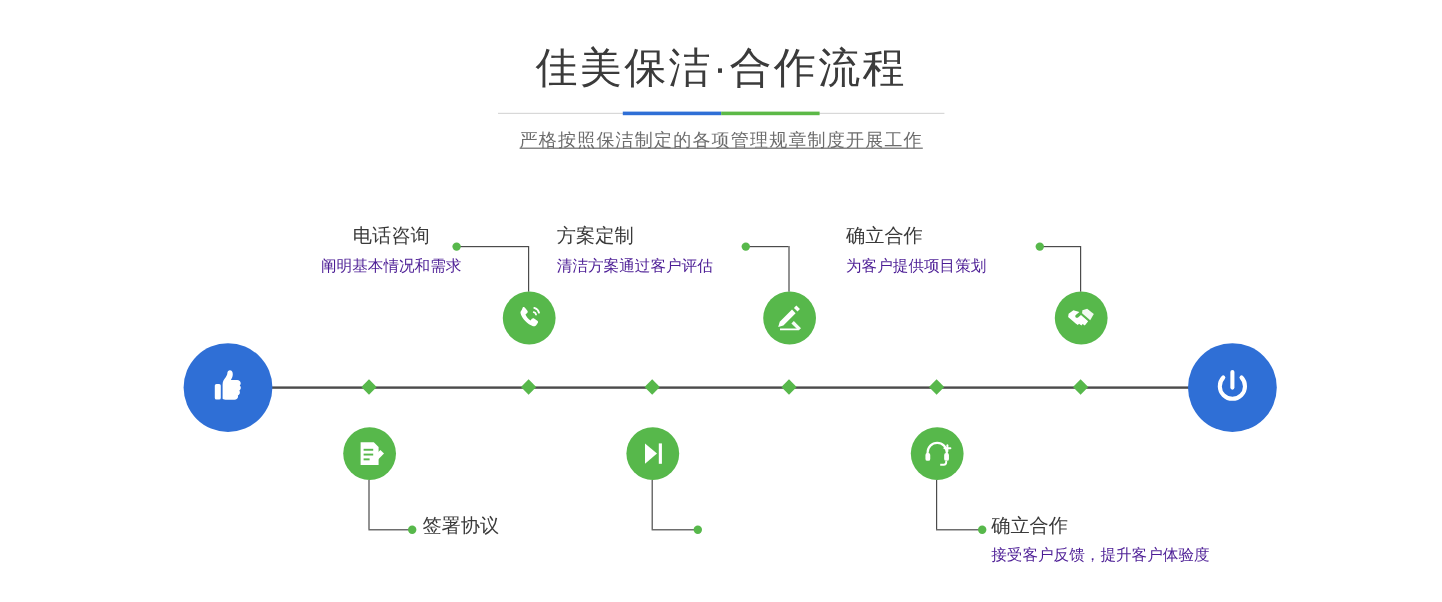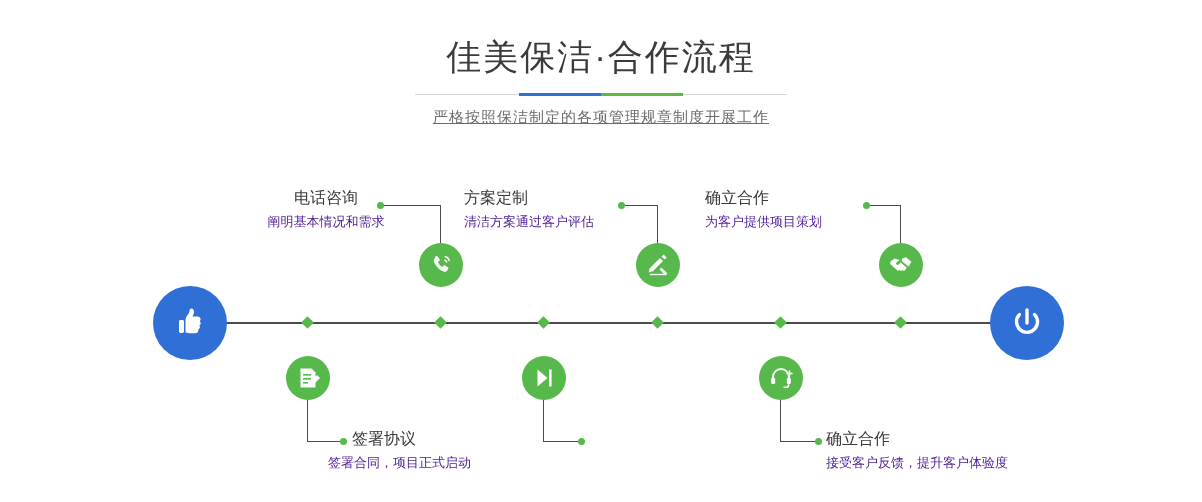--- a/index.html
+++ b/index.html
@@ -215,21 +215,20 @@
         <rect fill="#57b84b" x="8" y="17" width="5" height="1.6"></rect>
         <path fill="#ffffff" d="M16.5 15.5l5.5-5.5 3 3 -5.5 5.5 -3.6 0.9z"></path>
       </svg>
     </span>
   </div>
   <div class="connector conn-v" style="left:307px; top:400px; height:41px;"></div>
   <div class="connector conn-h" style="left:307px; top:441px; width:37px;"></div>
   <div class="tip" style="left:340px; top:438px;"></div>
   <div class="label down" style="left:352px; top:428px;">
     <div class="lab-title">签署协议</div>
-    <div class="lab-desc" style="margin-left:-24px;">签署合同，项目正式启动</div>
   </div>
 
   <div class="node" style="left:636px; top:243px;">
     <span>
       <svg width="26" height="26" viewBox="0 0 26 26">
         <path fill="#ffffff" d="M3.5 20.5l1.3-4.3 10.2-10.2 3 3 -10.2 10.2z"></path>
         <path fill="#ffffff" d="M16.6 4.6l2-2 3 3 -2 2z"></path>
         <path fill="#ffffff" d="M22.5 21.5l-6-6 -2 2 6 6z" opacity="0.95"></path>
         <line x1="5" y1="22.5" x2="20" y2="22.5" stroke="#ffffff" stroke-width="1.4"></line>
       </svg>

